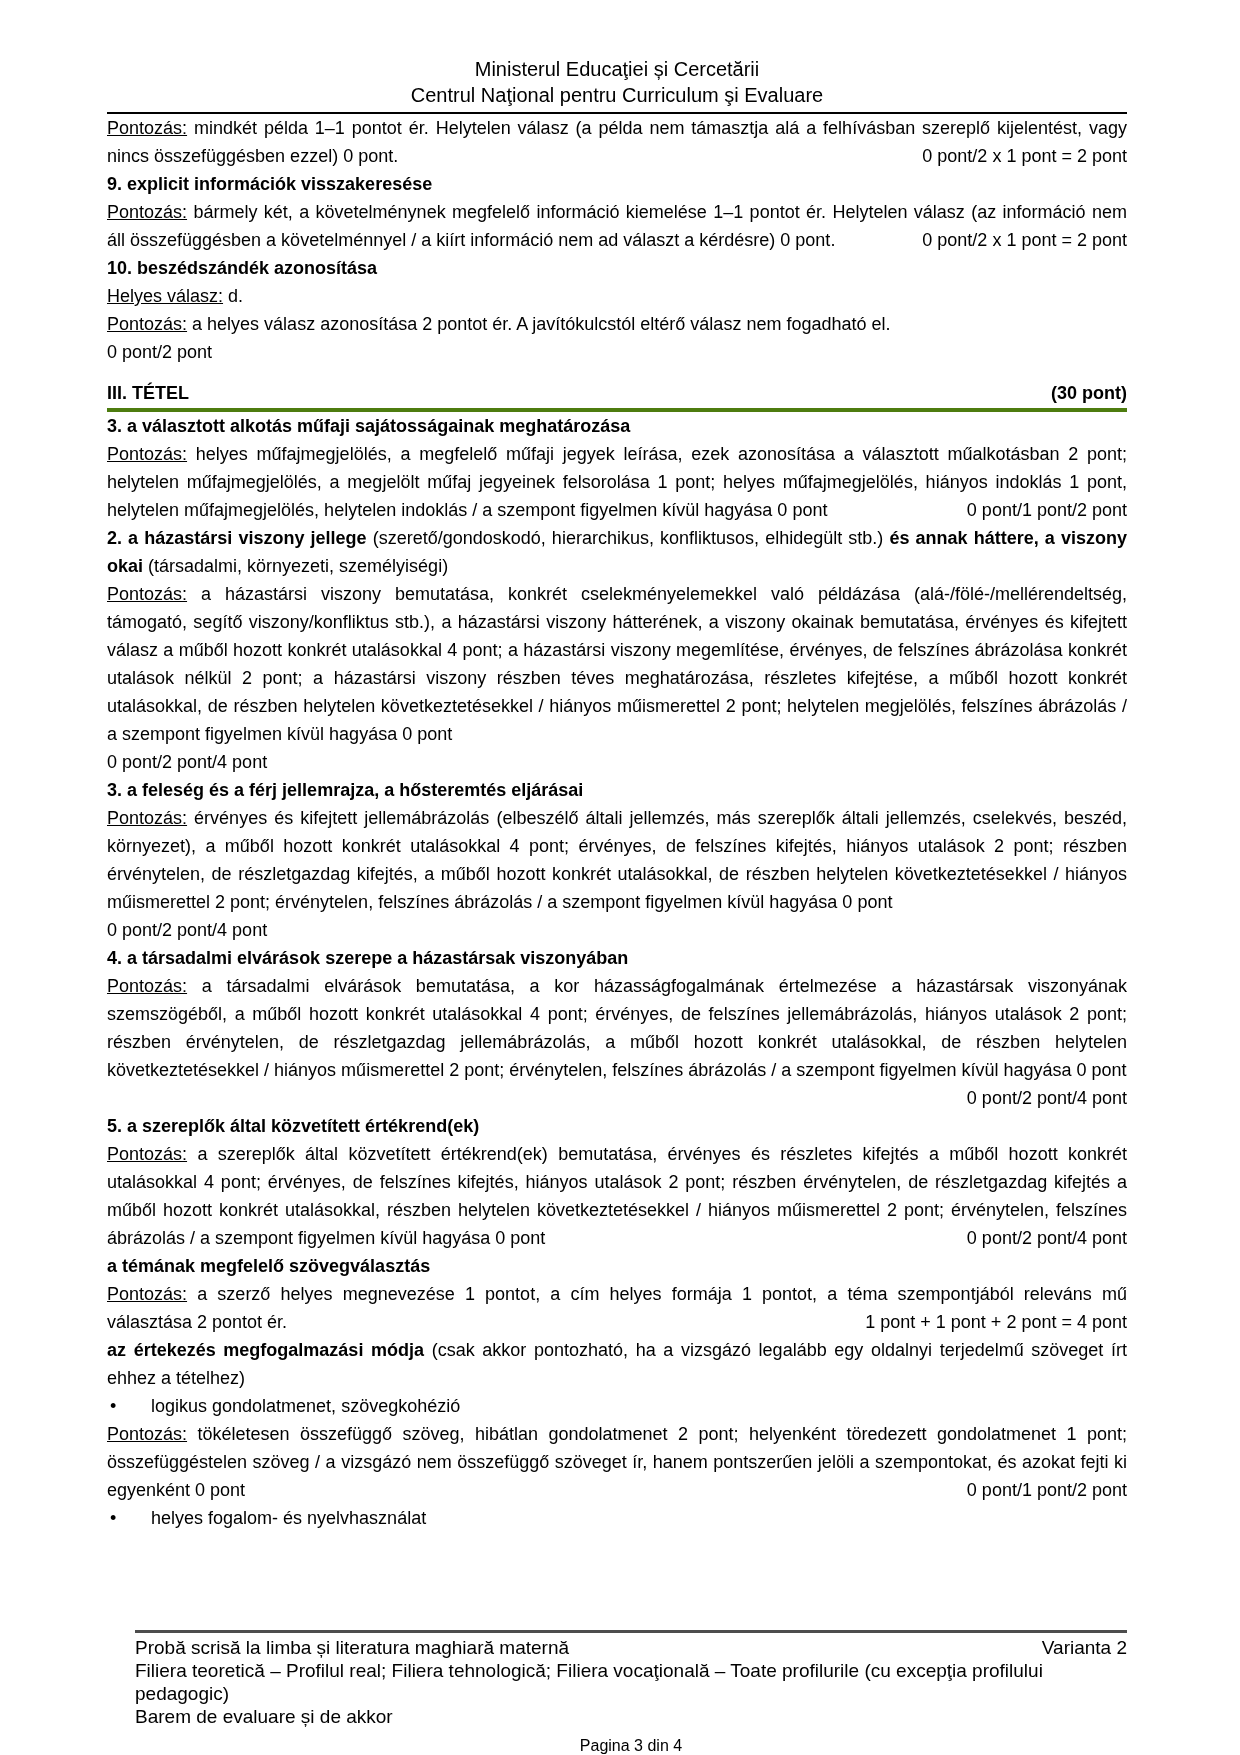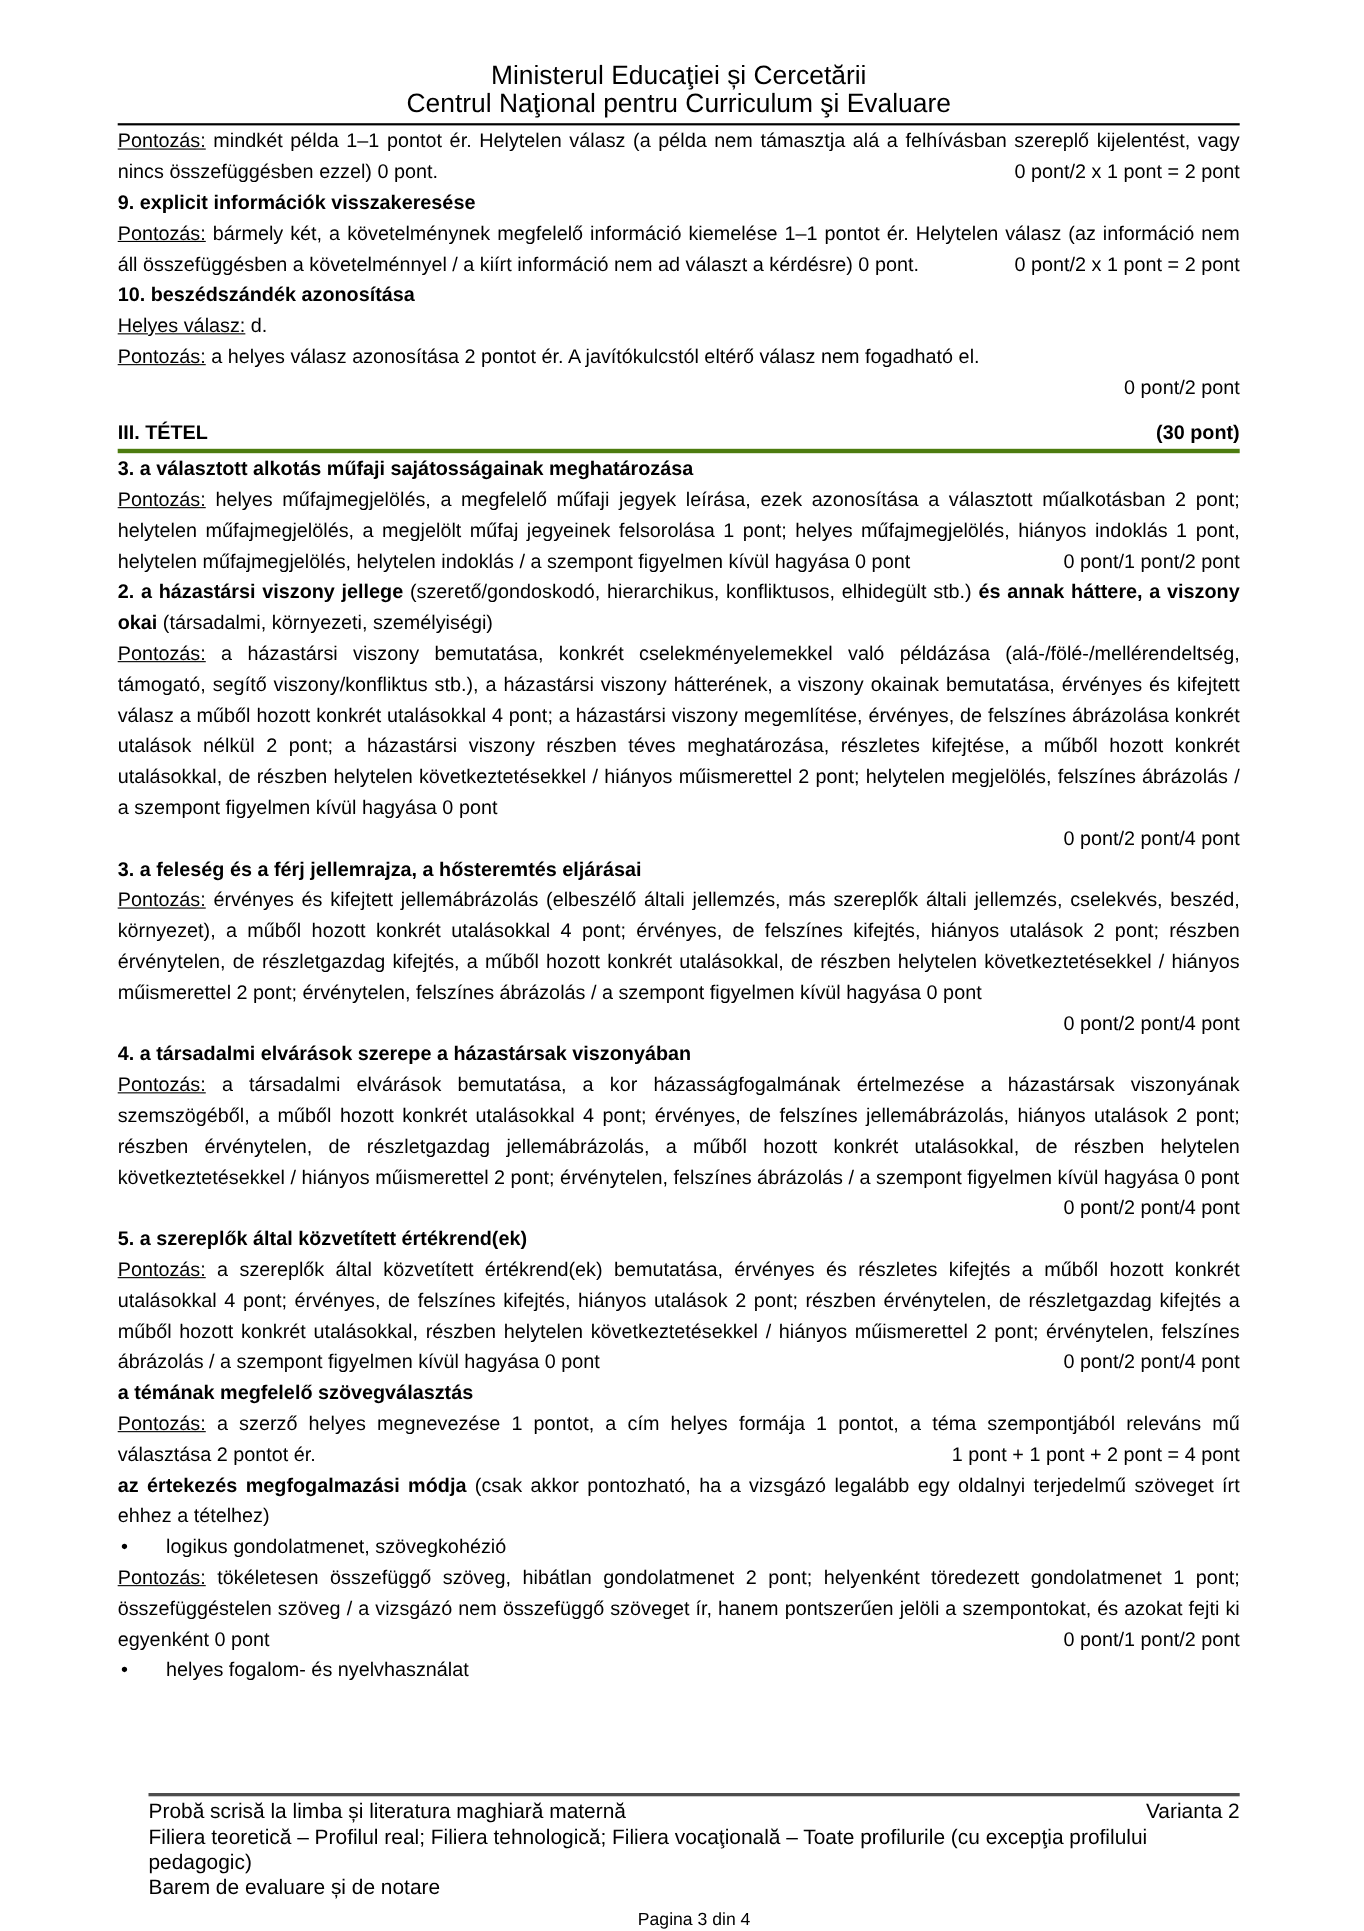--- a/index.html
+++ b/index.html
@@ -7,29 +7,29 @@
     width: 1240px; height: 1755px;
     background: #ffffff; color: #000;
     font-family: "Liberation Sans", "DejaVu Sans", sans-serif;
     position: relative; overflow: hidden;
   }
   .page {
     position: absolute; inset: 0;
     padding: 56px 113px 0 107px;
     box-sizing: border-box;
   }
-  .doc-header { text-align: center; font-size: 24px; line-height: 26px; }
+  .doc-header { text-align: center; font-size: 20px; line-height: 26px; }
   .header-rule { border-bottom: 2px solid #000; margin-top: 4px; height: 0; }
   .body-text { font-size: 18px; line-height: 28px; }
   .para { margin: 0; text-align: justify; display: flow-root; }
   .bold { font-weight: bold; }
   .u { text-decoration: underline; }
   b { font-weight: normal; }
   .score { float: right; white-space: nowrap; }
-  .score-line { text-align: right; }
+  .score-line { }
   .section-head {
     display: flex; justify-content: space-between;
     font-weight: bold; border-bottom: 4px solid #4d7c0f;
     margin-top: 13px; padding-bottom: 1px;
   }
   .bullet { display: flex; }
   .bullet .dot { flex: 0 0 44px; padding-left: 3px; box-sizing: border-box; }
   .footer {
     position: absolute; left: 107px; right: 113px; top: 1630px;
     font-size: 19px; line-height: 23px; margin-left: 28px;
@@ -111,17 +111,17 @@
 
   </div>
 
   <div class="footer">
     <div class="footer-rule"></div>
     <div class="footer-row">
       <span>Probă scrisă la limba și literatura maghiară maternă</span>
       <span>Varianta 2</span>
     </div>
     <div>Filiera teoretică – Profilul real; Filiera tehnologică; Filiera vocaţională – Toate profilurile (cu excepţia profilului pedagogic)</div>
-    <div>Barem de evaluare și de notare</div>
+    <div>Barem de evaluare și de akkor</div>
     <div class="page-num">Pagina 3 din 4</div>
   </div>
 
 </div>
 
 </body></html>

